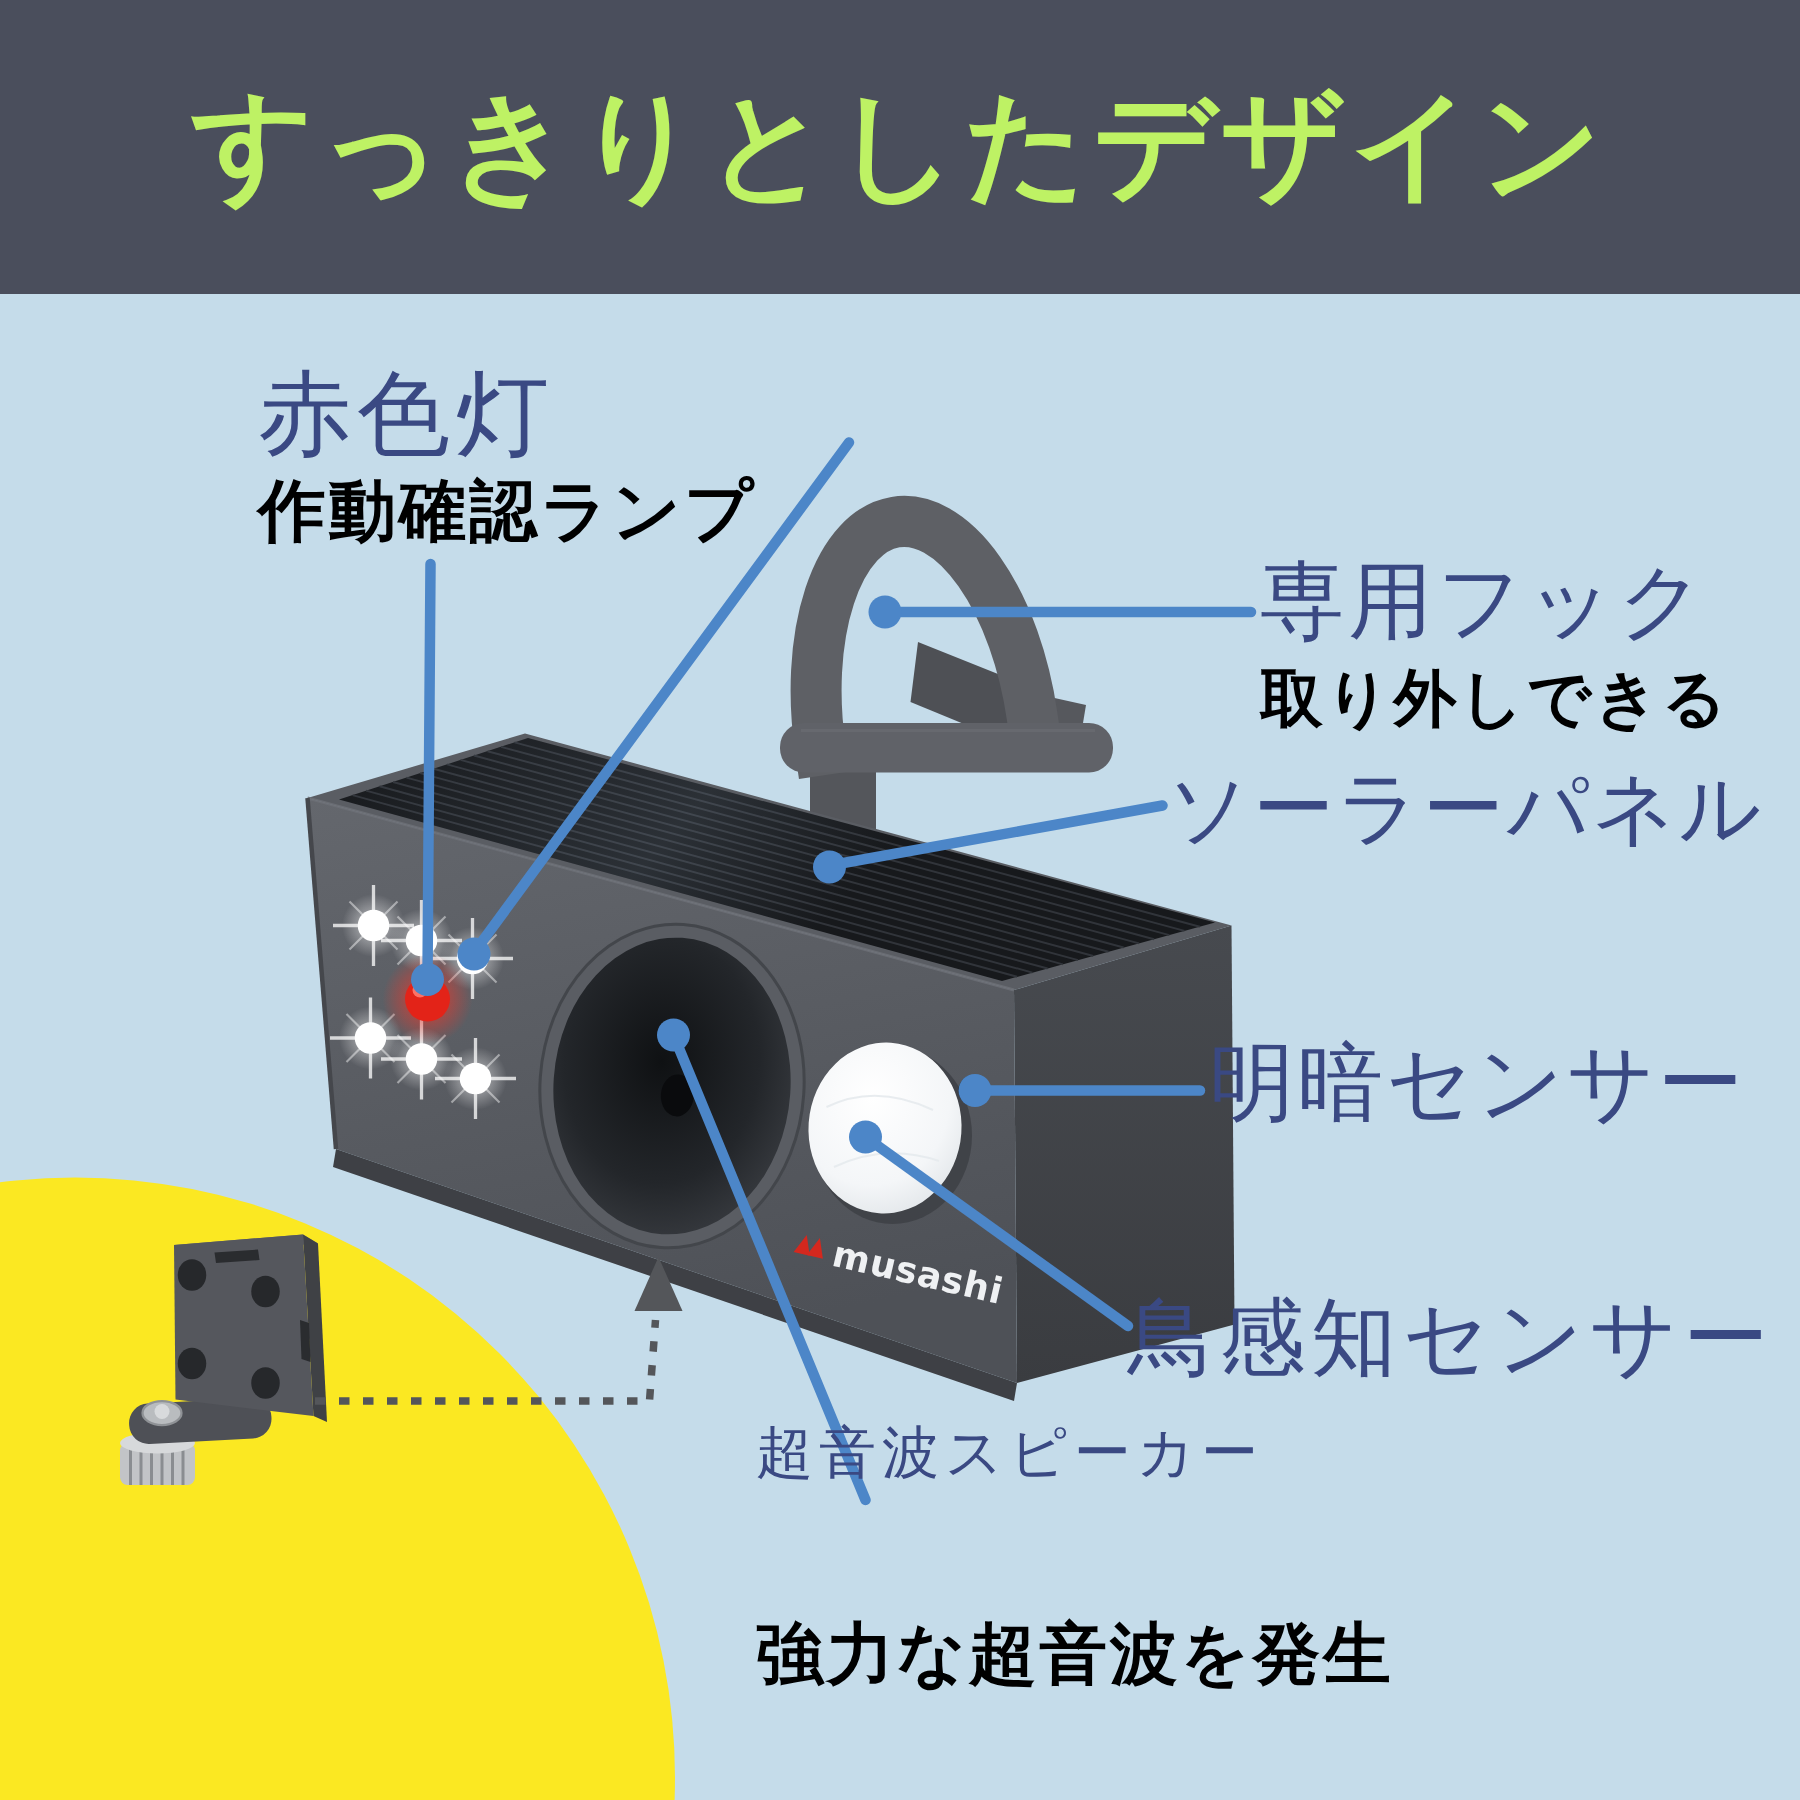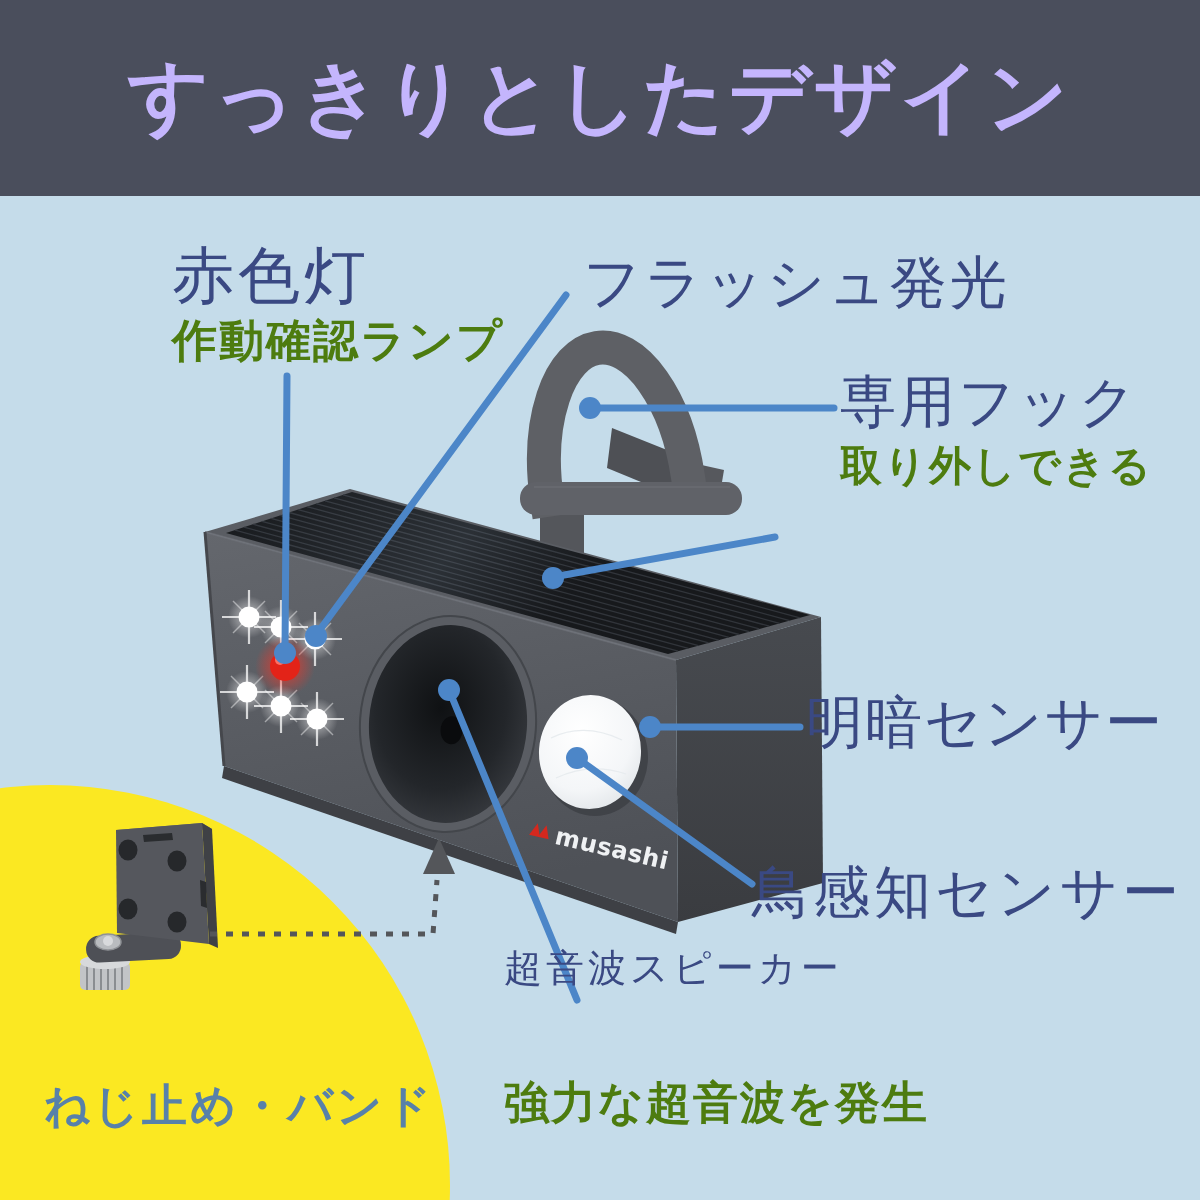--- a/index.html
+++ b/index.html
@@ -7,26 +7,26 @@
     width:1200px;height:1200px;position:relative;overflow:hidden;
     background:#C5DCEA;
     font-family:"DejaVu Sans","Liberation Sans",sans-serif;
   }
   .stage{position:absolute;inset:0;width:1200px;height:1200px;}
   .header{
     position:absolute;left:0;top:0;width:1200px;height:196px;
     background:#4A4E5C;display:flex;align-items:center;justify-content:center;
   }
   .header h1{
-    margin:0;color:#c4b5fd;font-size:80px;font-weight:bold;letter-spacing:4px;
+    margin:0;color:#bef264;font-size:80px;font-weight:bold;letter-spacing:4px;
   }
   svg.scene{position:absolute;left:0;top:0;}
   .label{position:absolute;white-space:nowrap;line-height:1.08;}
   .label.main{color:#3A4983;font-weight:normal;}
-  .label.sub{color:#4d7c0f;font-weight:bold;}
+  .label.sub{color:#000000;font-weight:bold;}
   .label.sub-on-yellow{color:#5881A9;font-weight:bold;}
   .l-red-main   {left:172px;top:243px;font-size:62px;letter-spacing:4px;}
   .l-red-sub    {left:172px;top:317px;font-size:45px;letter-spacing:2px;}
   .l-flash      {left:583px;top:252px;font-size:57px;letter-spacing:3px;}
   .l-hook-main  {left:840px;top:372px;font-size:56px;letter-spacing:3px;}
   .l-hook-sub   {left:840px;top:443px;font-size:42px;letter-spacing:2px;}
   .l-solar      {left:778px;top:510px;font-size:54px;letter-spacing:2px;}
   .l-light      {left:806px;top:692px;font-size:57px;letter-spacing:2px;}
   .l-bird       {left:752px;top:862px;font-size:57px;letter-spacing:4px;}
   .l-spk-main   {left:504px;top:948px;font-size:38px;letter-spacing:4px;}
@@ -223,28 +223,27 @@
       <circle cx="553" cy="578" r="11"></circle>
       <circle cx="650" cy="727" r="11"></circle>
       <circle cx="577" cy="758" r="11"></circle>
       <circle cx="449" cy="690" r="11"></circle>
     </g>
   </svg>
 
   <div class="label main l-red-main">赤色灯</div>
   <div class="label sub l-red-sub">作動確認ランプ</div>
 
-  <div class="label main l-flash">フラッシュ発光</div>
 
   <div class="label sub l-hook-sub">取り外しできる</div>
   <div class="label main l-hook-main">専用フック</div>
 
+  <div class="label main l-solar">ソーラーパネル</div>
 
   <div class="label main l-light">明暗センサー</div>
 
   <div class="label main l-bird">鳥感知センサー</div>
 
   <div class="label main l-spk-main">超音波スピーカー</div>
   <div class="label sub l-spk-sub">強力な超音波を発生</div>
 
-  <div class="label sub-on-yellow label l-brk-sub1">ねじ止め・バンド</div>
 
 </div>
 
 </body></html>

